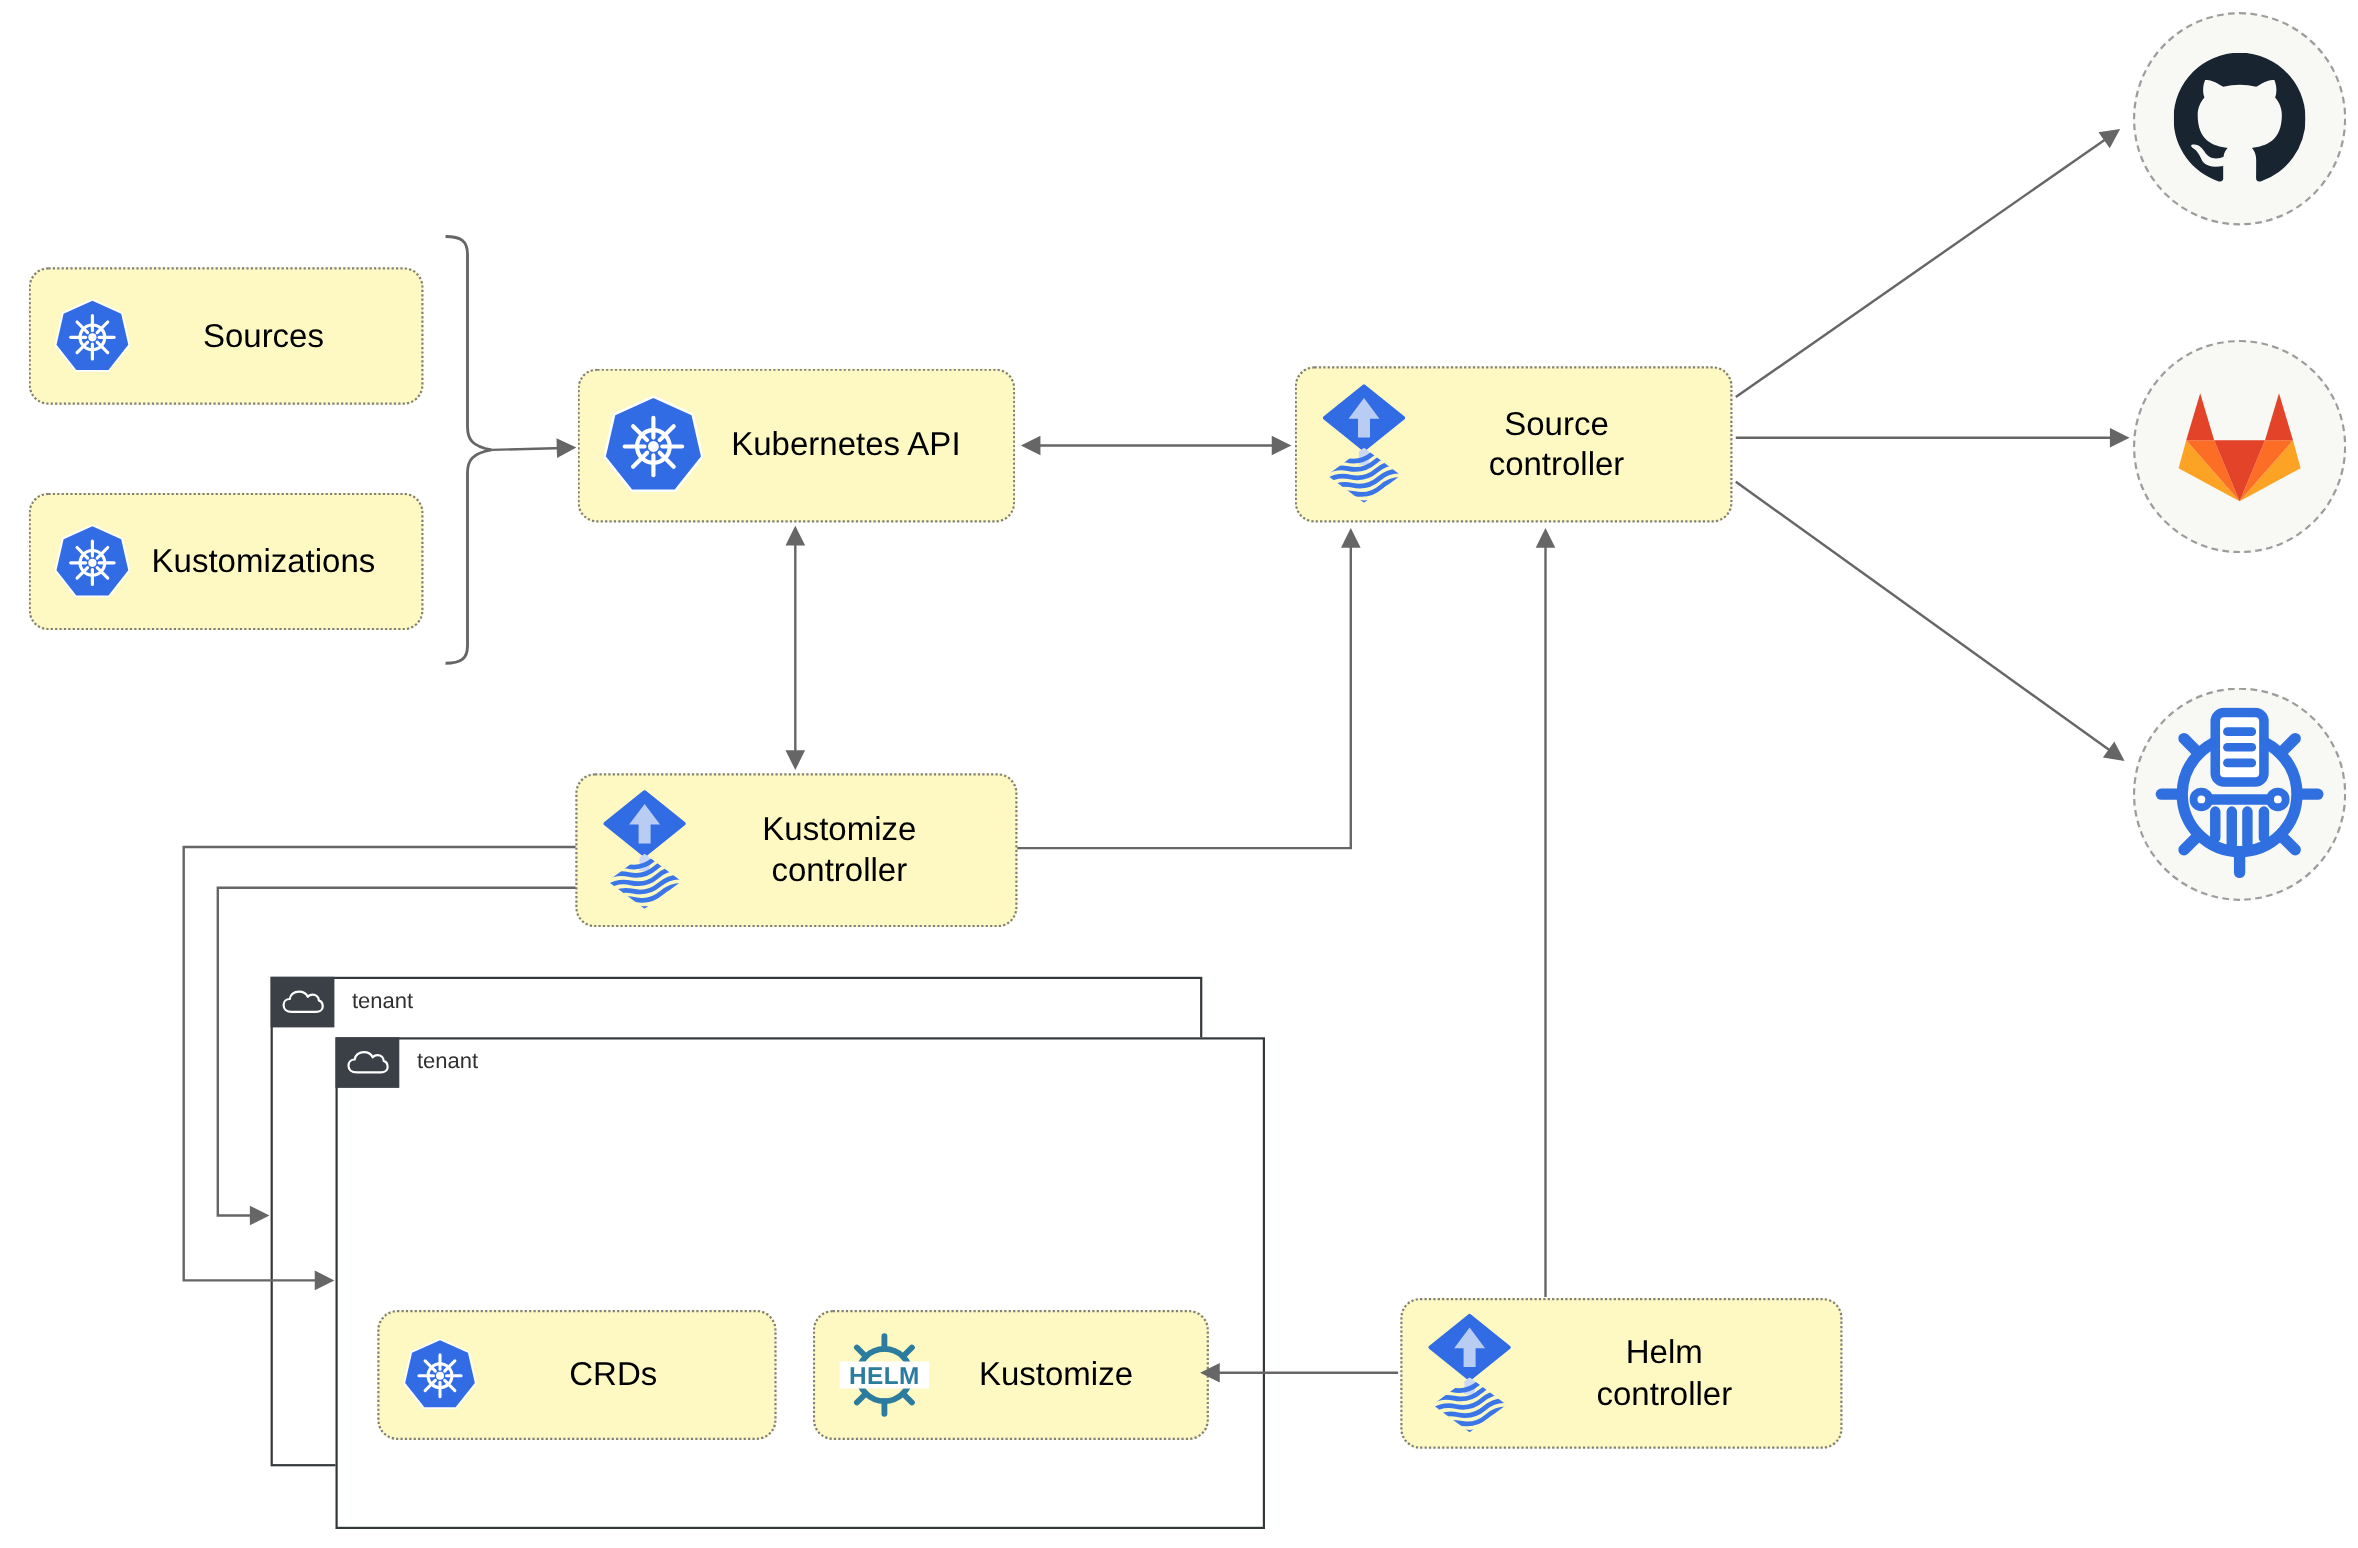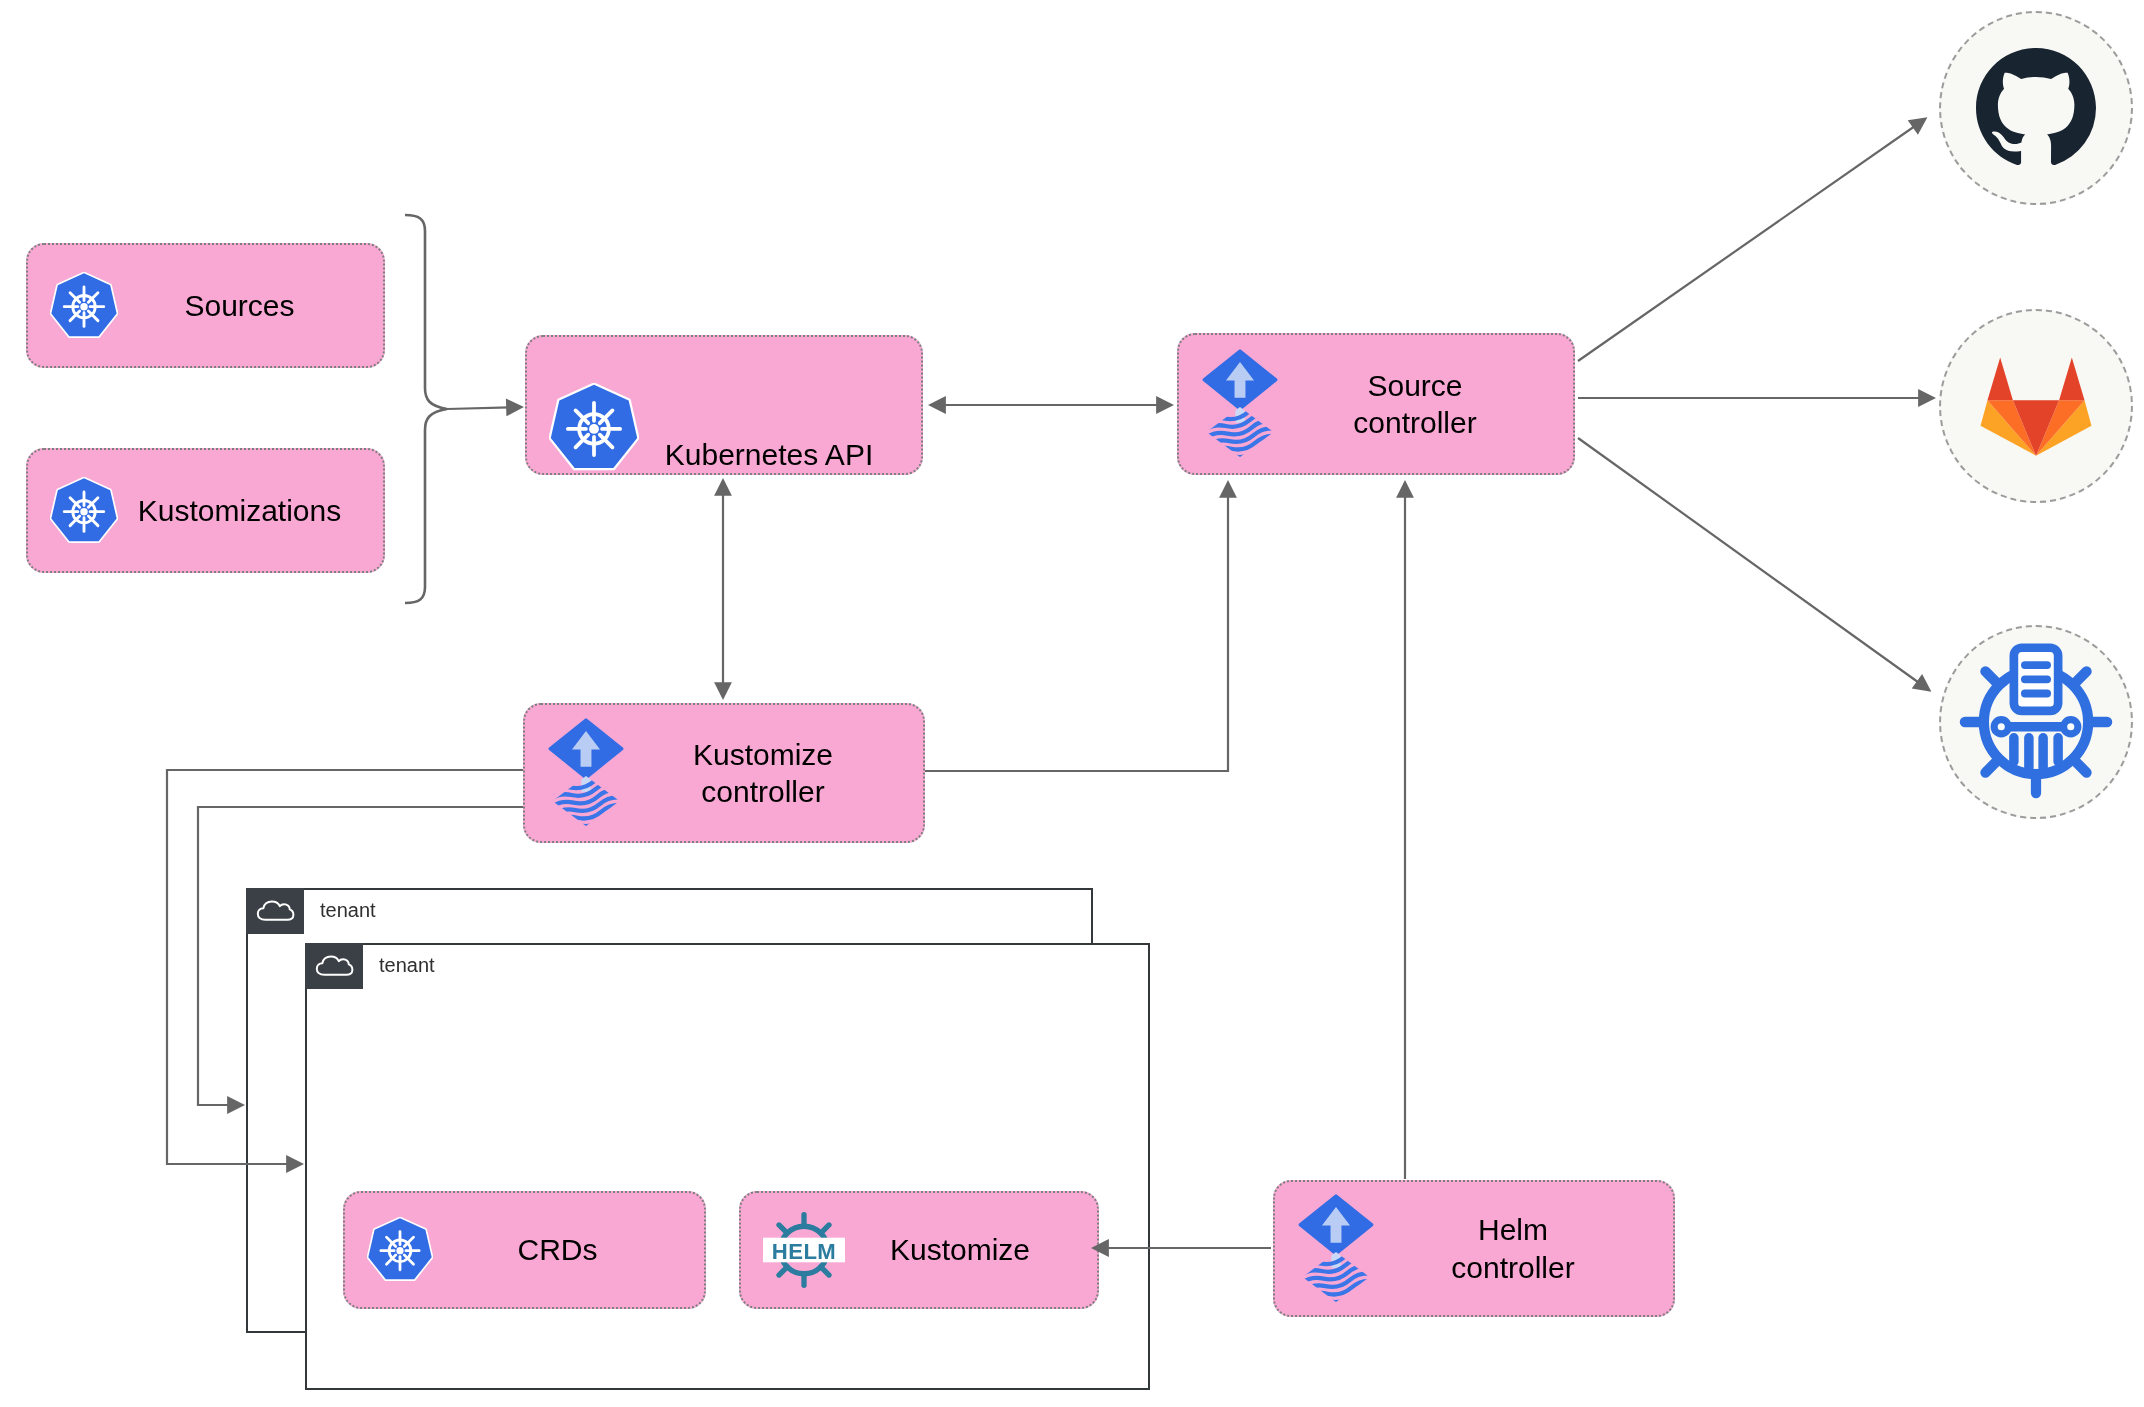--- a/index.html
+++ b/index.html
@@ -1,21 +1,21 @@
 <!DOCTYPE html>
 <html><head>
 <meta charset="utf-8">
 <style>
   html,body { margin:0; padding:0; background:#fff; }
   #canvas {
     position:relative; width:2144px; height:1407px; background:#ffffff;
     font-family:"Liberation Sans", sans-serif; overflow:hidden;
   }
   .node {
-    position:absolute; background:#f9a8d4; border:2.5px dotted #7e7e7e;
+    position:absolute; background:#fef9c3; border:2.5px dotted #7e7e7e;
     border-radius:18px; display:flex; align-items:center;
     padding:0 22px; box-sizing:border-box; z-index:3;
   }
   .lbl { flex:1; text-align:center; font-size:30px; color:#000; line-height:1.25; }
   .icon { flex:0 0 auto; }
   .tenant { position:absolute; background:#ffffff; border:2px solid #33383b; z-index:1; box-sizing:border-box; }
   .badge {
     position:absolute; top:-2px; left:-2px; width:58px; height:46px;
     background:#3a4045; display:flex; align-items:center; justify-content:center;
   }
@@ -203,21 +203,21 @@
     <div class="lbl">Sources</div>
   </div>
 
   <div class="node" style="left:26px; top:448px; width:359px; height:125px;">
     <svg class="icon" width="68" height="68">
         <use href="#ico-k8s"></use>
       </svg>
     <div class="lbl">Kustomizations</div>
   </div>
 
-  <div class="node" style="left:525px; top:335px; width:398px; height:140px;align-items:flex-end;">
+  <div class="node" style="left:525px; top:335px; width:398px; height:140px;">
     <svg class="icon" width="90" height="90">
         <use href="#ico-k8s"></use>
       </svg>
     <div class="lbl">Kubernetes API</div>
   </div>
 
   <div class="node" style="left:1177px; top:333px; width:398px; height:142px;justify-content:space-between;">
     <svg class="icon" width="78" height="112">
         <use href="#ico-flux"></use>
       </svg>

